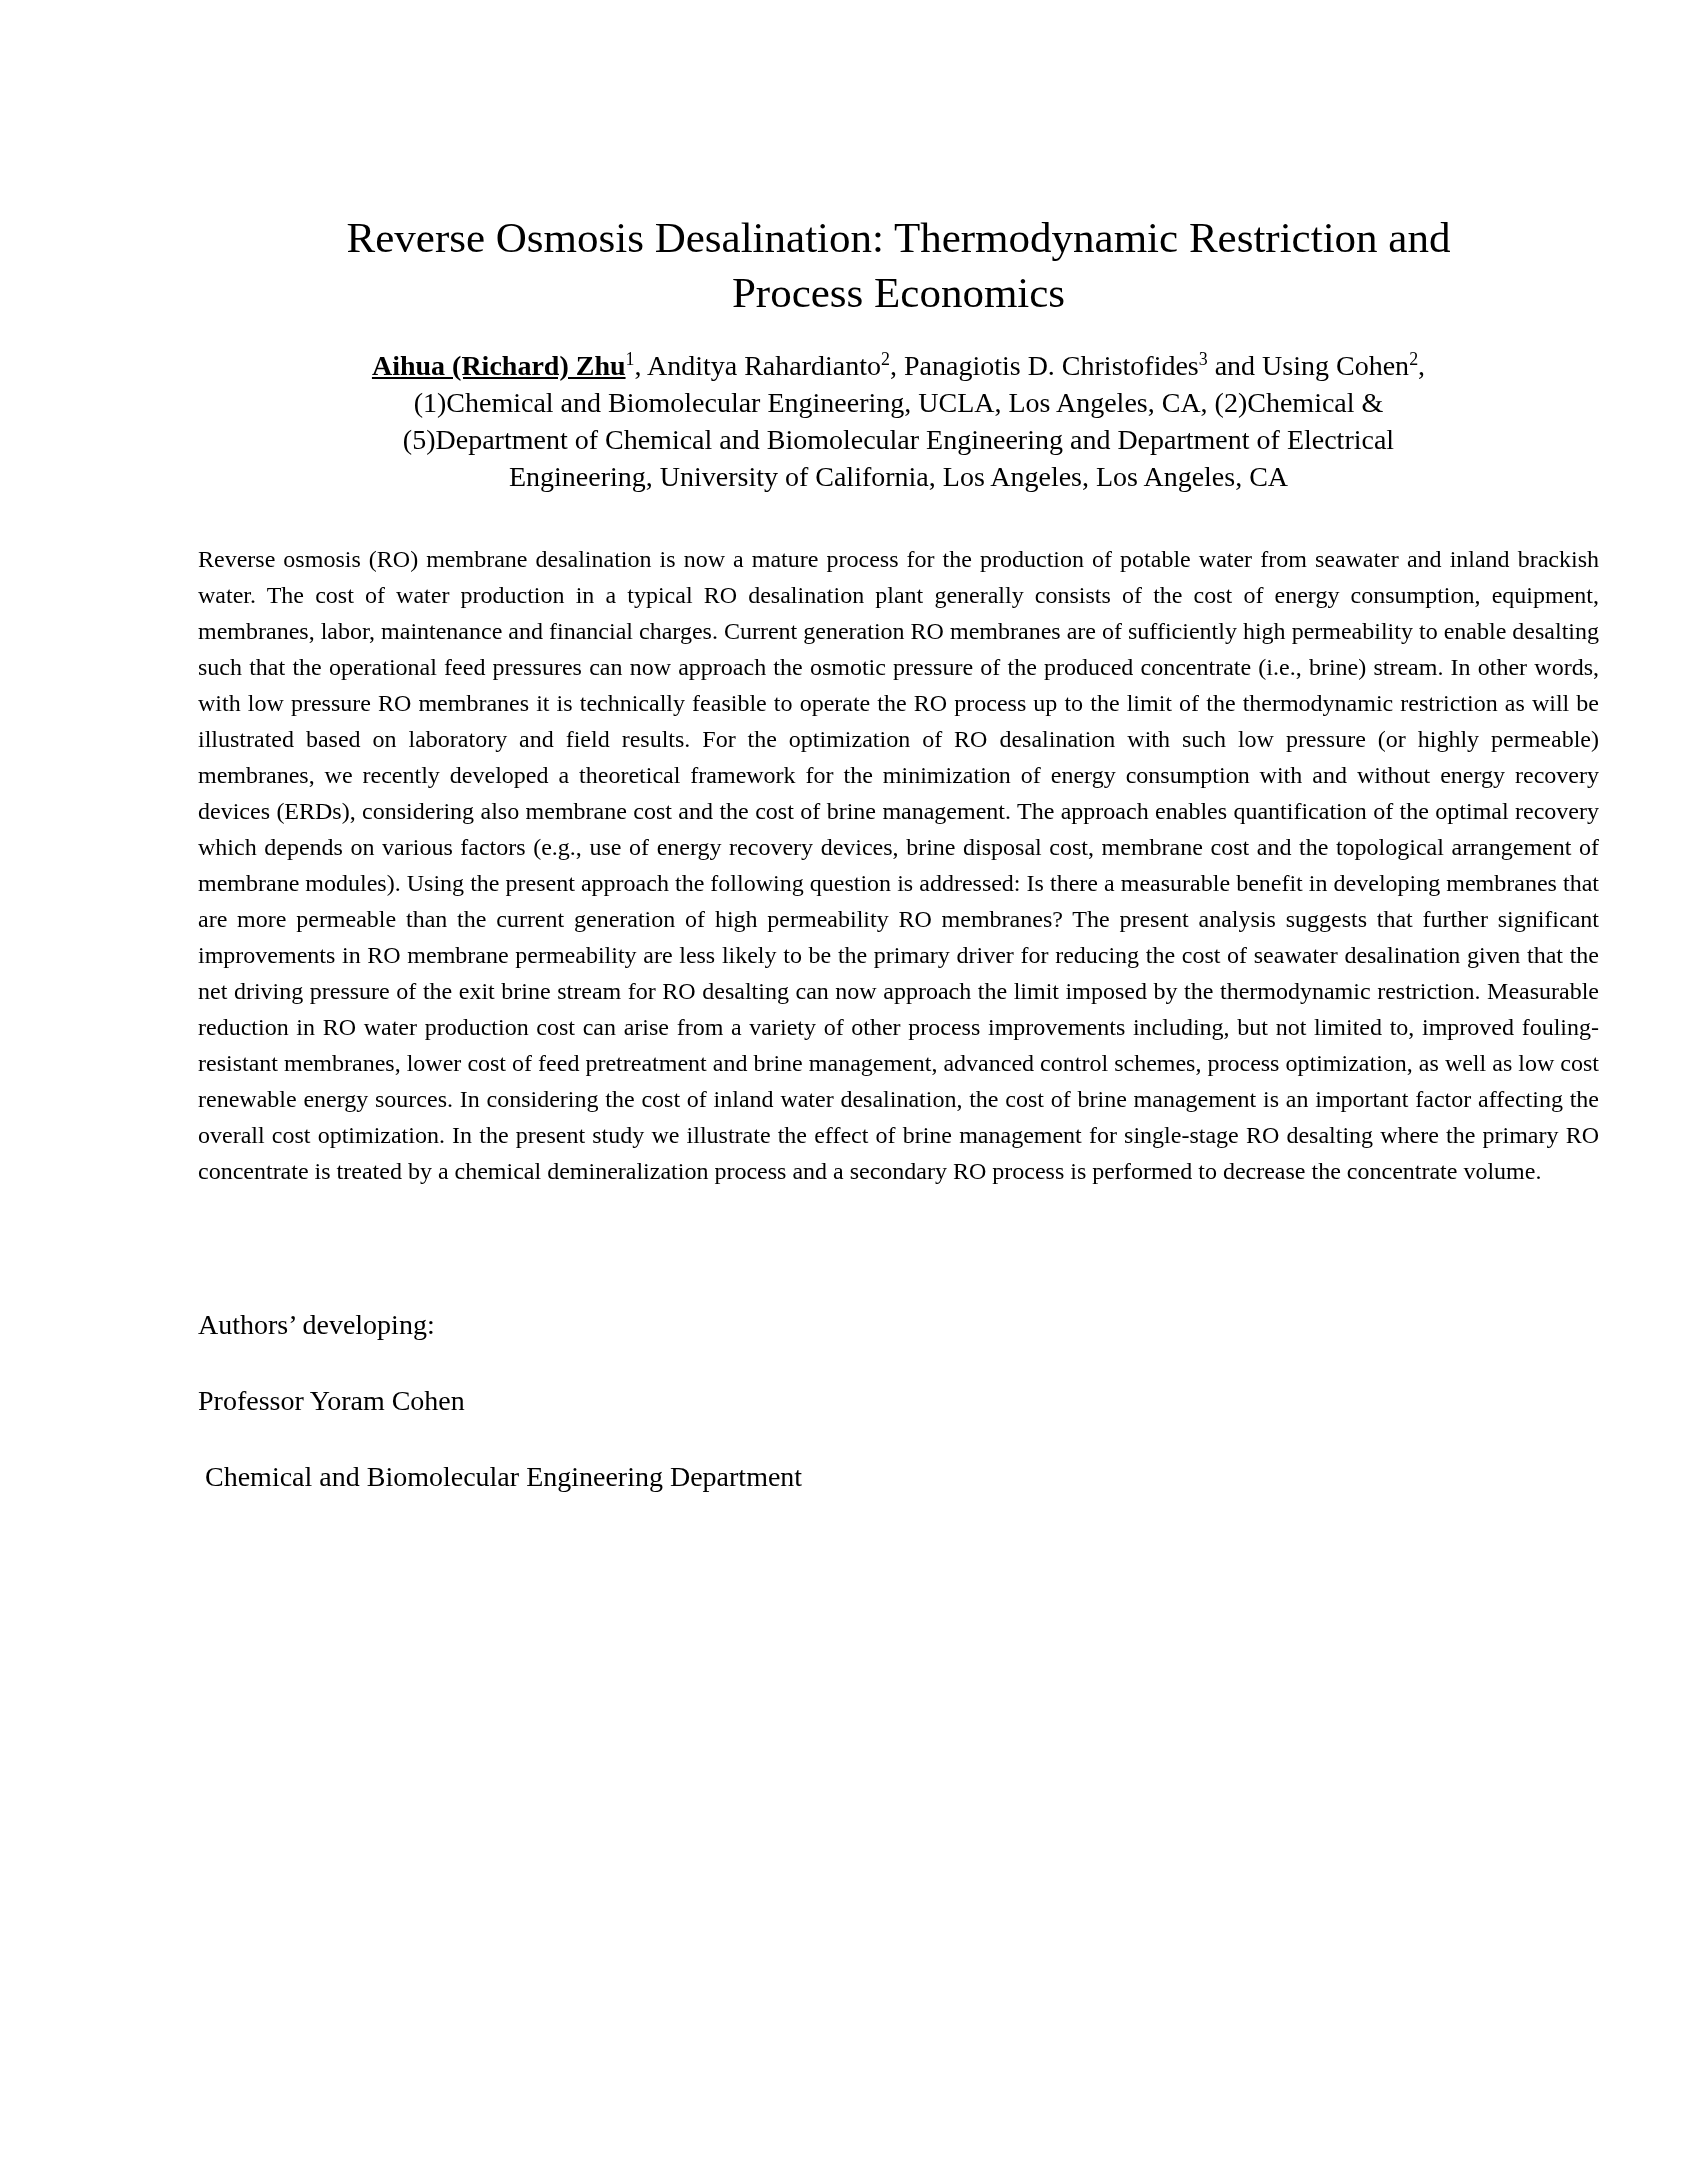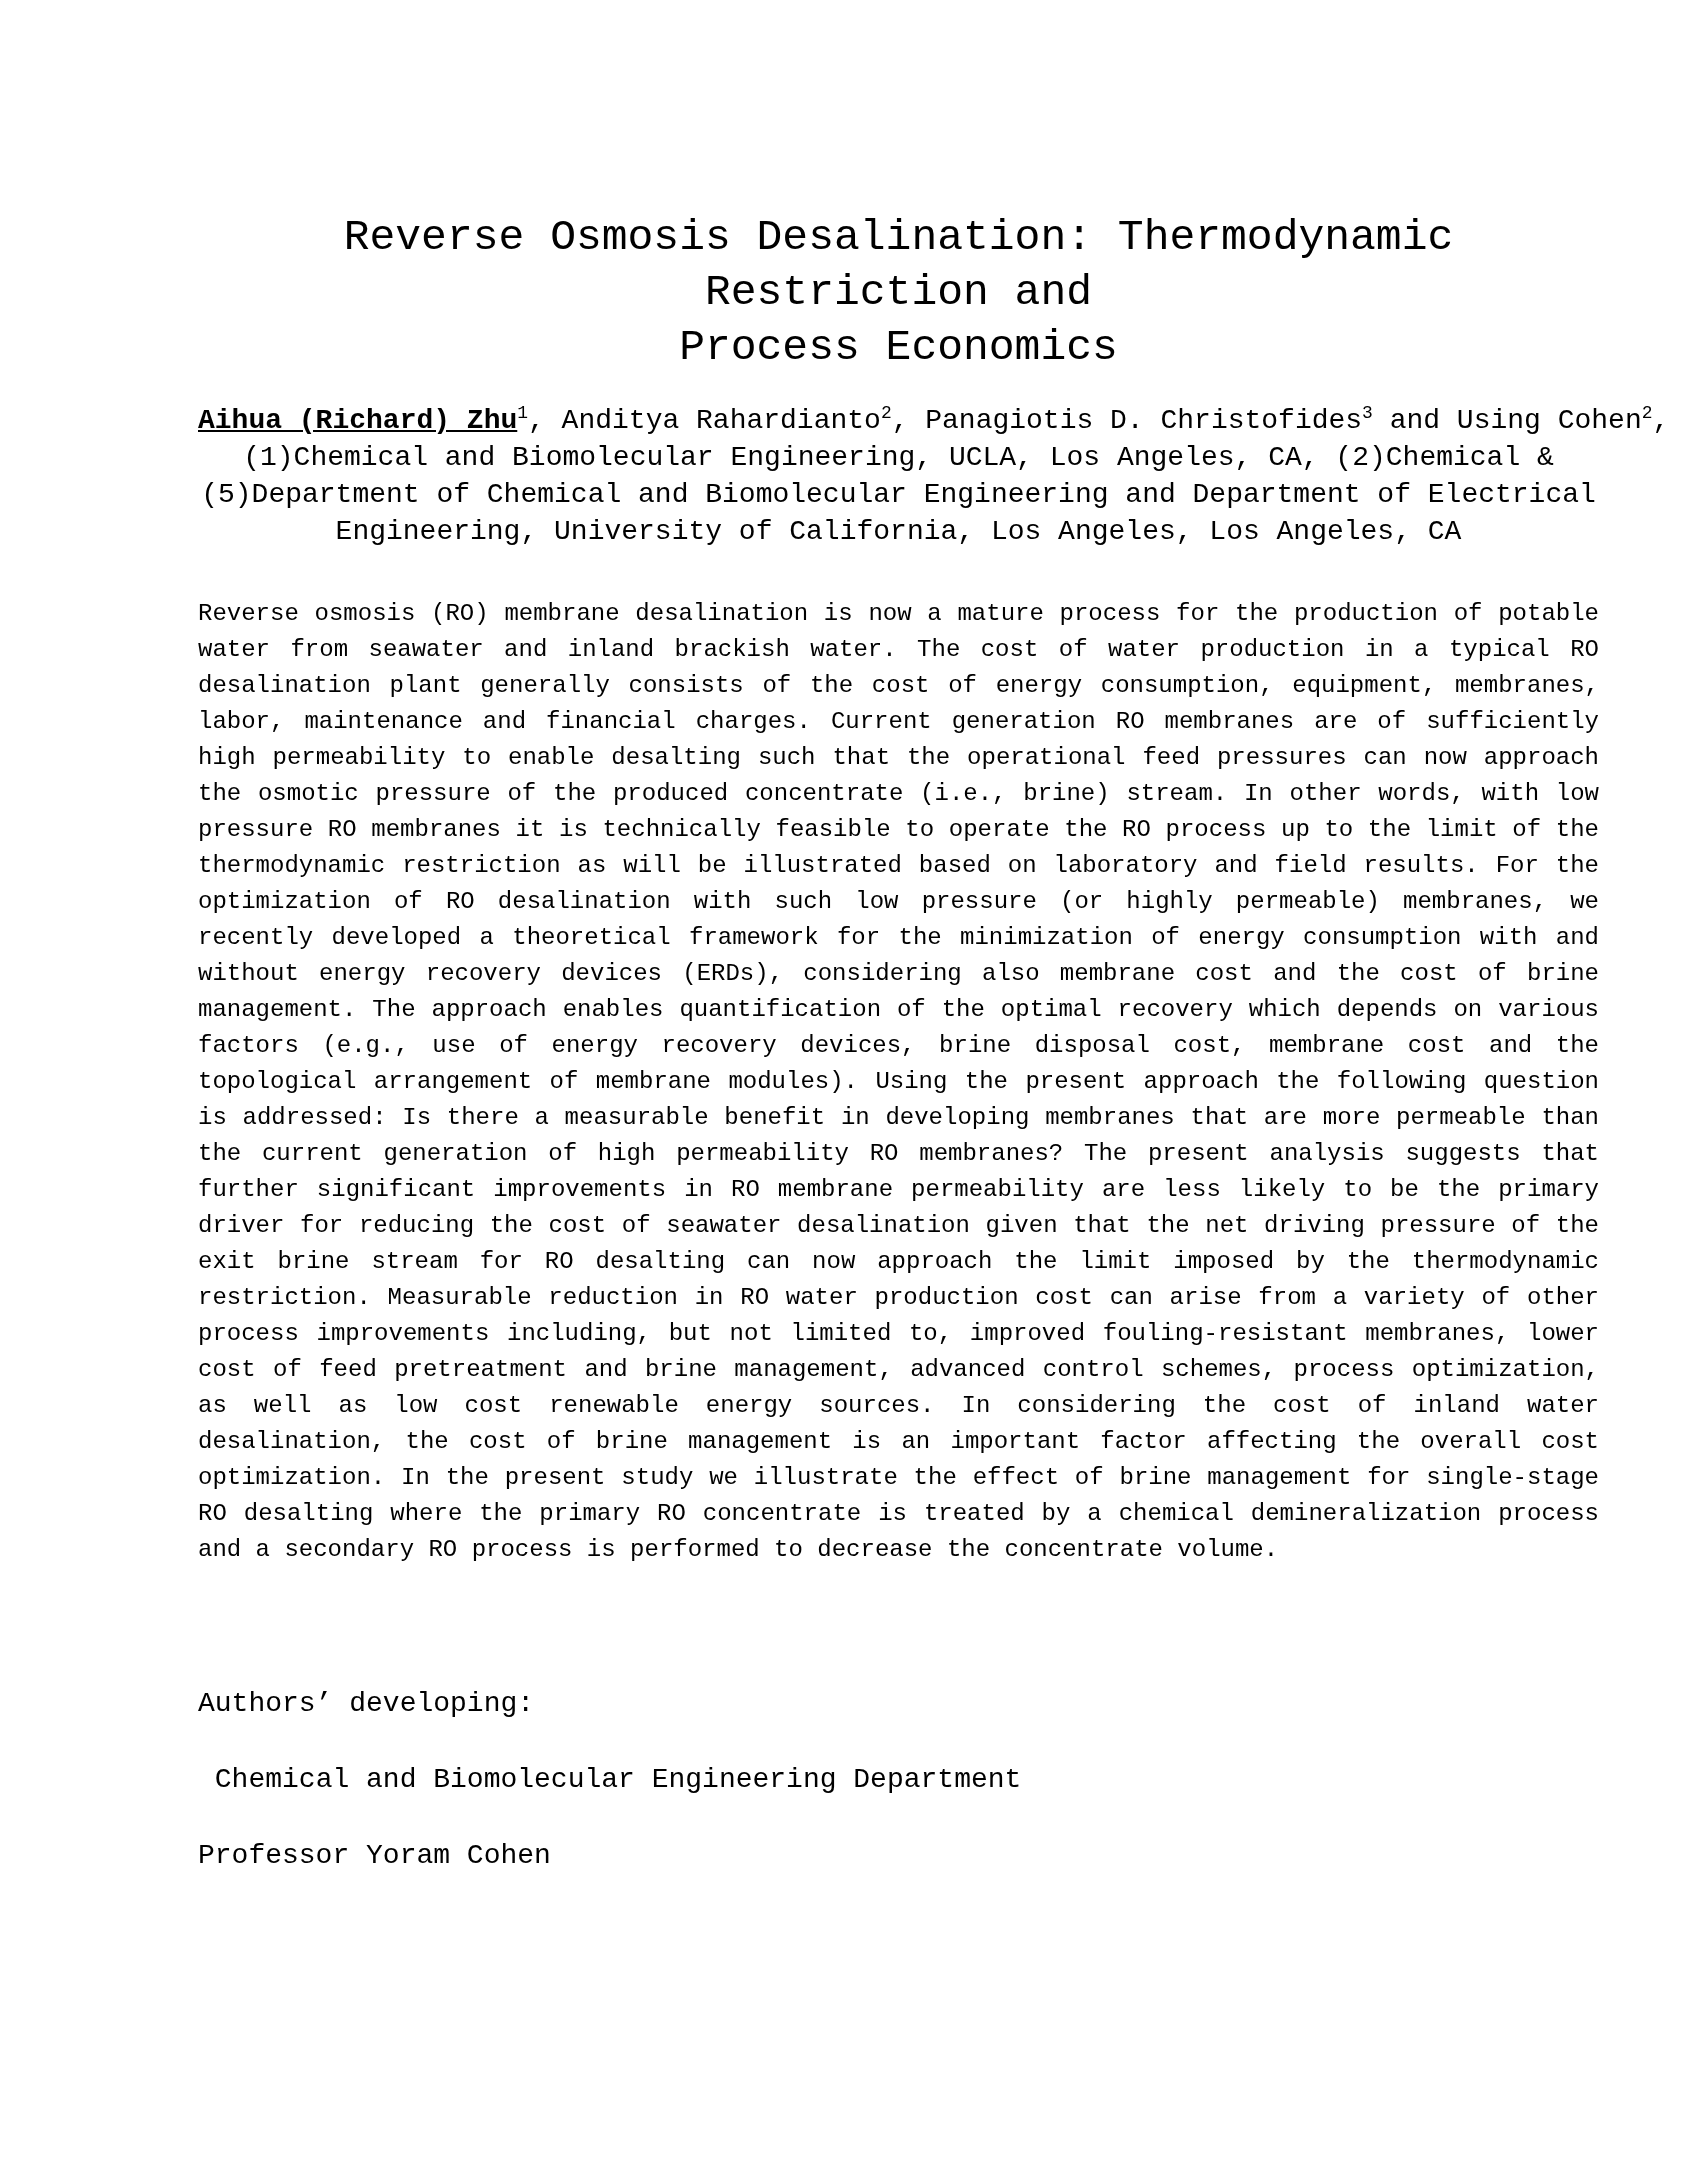--- a/index.html
+++ b/index.html
@@ -2,21 +2,21 @@
 <html><head>
 <meta charset="utf-8">
 <style>
   html, body { margin: 0; padding: 0; background: #ffffff; }
   .page {
     width: 1683px;
     height: 2178px;
     box-sizing: border-box;
     background: #ffffff;
     color: #000000;
-    font-family: Liberation Mono, monospace;
+    font-family: Liberation Serif, serif;
     padding: 210px 84px 0 198px;
     overflow: hidden;
   }
   .title {
     font-size: 43px;
     line-height: 55px;
     text-align: center;
     font-weight: normal;
     margin: 0;
   }
@@ -74,17 +74,17 @@
       <a class="author-link">Aihua (Richard) Zhu</a><sup class="aff">1</sup><span>, Anditya Rahardianto</span><sup class="aff">2</sup><span>, Panagiotis D. Christofides</span><sup class="aff">3</sup><span> and Using Cohen</span><sup class="aff">2</sup><span>,</span>
     </div>
     <span class="affil-line">(1)Chemical and Biomolecular Engineering, UCLA, Los Angeles, CA, (2)Chemical &amp;</span>
     <span class="affil-line">(5)Department of Chemical and Biomolecular Engineering and Department of Electrical</span>
     <span class="affil-line">Engineering, University of California, Los Angeles, Los Angeles, CA</span>
   </div>
 
   <div class="abstract">Reverse osmosis (RO) membrane desalination is now a mature process for the production of potable water from seawater and inland brackish water. The cost of water production in a typical RO desalination plant generally consists of the cost of energy consumption, equipment, membranes, labor, maintenance and financial charges. Current generation RO membranes are of sufficiently high permeability to enable desalting such that the operational feed pressures can now approach the osmotic pressure of the produced concentrate (i.e., brine) stream. In other words, with low pressure RO membranes it is technically feasible to operate the RO process up to the limit of the thermodynamic restriction as will be illustrated based on laboratory and field results. For the optimization of RO desalination with such low pressure (or highly permeable) membranes, we recently developed a theoretical framework for the minimization of energy consumption with and without energy recovery devices (ERDs), considering also membrane cost and the cost of brine management. The approach enables quantification of the optimal recovery which depends on various factors (e.g., use of energy recovery devices, brine disposal cost, membrane cost and the topological arrangement of membrane modules). Using the present approach the following question is addressed: Is there a measurable benefit in developing membranes that are more permeable than the current generation of high permeability RO membranes? The present analysis suggests that further significant improvements in RO membrane permeability are less likely to be the primary driver for reducing the cost of seawater desalination given that the net driving pressure of the exit brine stream for RO desalting can now approach the limit imposed by the thermodynamic restriction. Measurable reduction in RO water production cost can arise from a variety of other process improvements including, but not limited to, improved fouling-resistant membranes, lower cost of feed pretreatment and brine management, advanced control schemes, process optimization, as well as low cost renewable energy sources. In considering the cost of inland water desalination, the cost of brine management is an important factor affecting the overall cost optimization.  In the present study we illustrate the effect of brine management for single-stage RO desalting where the primary RO concentrate is treated by a chemical demineralization process and a secondary RO process is performed to decrease the concentrate volume.</div>
 
   <div class="authors-info-heading">Authors’ developing:</div>
+  <div class="footer-line">Professor Yoram Cohen</div>
   <div class="footer-line"> Chemical and Biomolecular Engineering Department</div>
-  <div class="footer-line">Professor Yoram Cohen</div>
 
 </div>
 
 
 </body></html>

